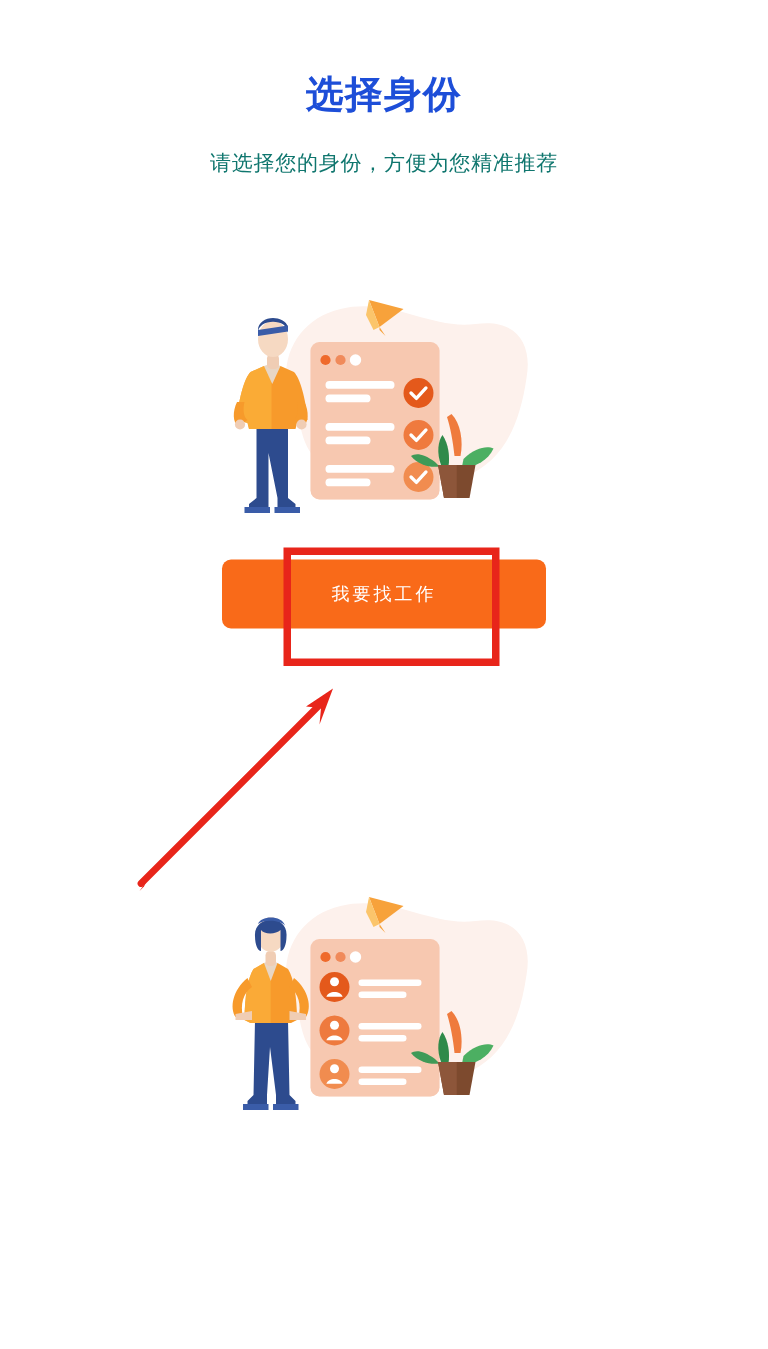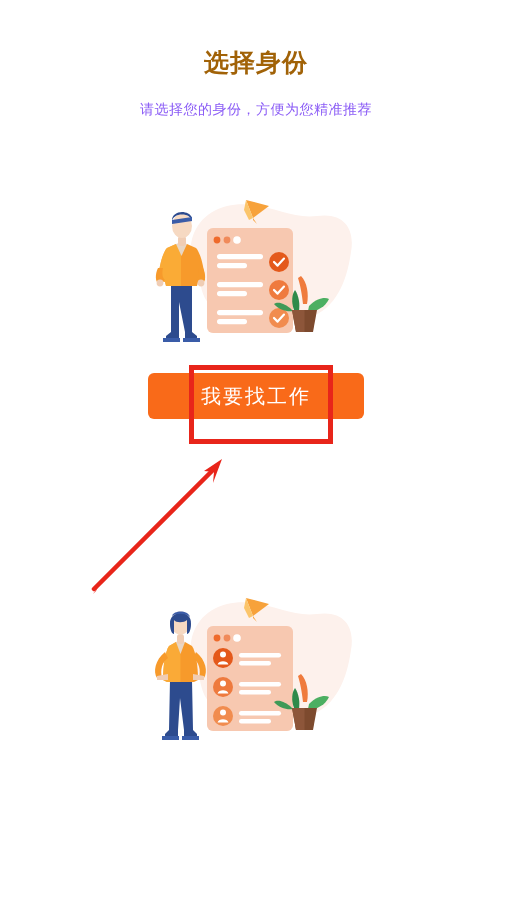--- a/index.html
+++ b/index.html
@@ -22,29 +22,29 @@
     top: 0;
     left: 0;
     width: 512px;
     text-align: center;
   }
   .page-title {
     margin: 0;
     padding-top: 48px;
     font-size: 25px;
     font-weight: bold;
-    color: #a16207;
+    color: #1d4ed8;
     letter-spacing: 1px;
     line-height: 1.2;
   }
   .page-subtitle {
     margin: 0;
     padding-top: 22px;
     font-size: 14px;
-    color: #8b5cf6;
+    color: #0f766e;
     letter-spacing: 0.5px;
     line-height: 1.3;
   }
 
   
   .option {
     position: absolute;
     left: 0;
     width: 512px;
   }
@@ -67,21 +67,21 @@
   .cta-button {
     display: block;
     margin: 18px auto 0 auto;
     width: 216px;
     height: 46px;
     line-height: 46px;
     border: none;
     border-radius: 6px;
     background: #f96a19;
     color: #ffffff;
-    font-size: 20px;
+    font-size: 12px;
     font-family: "DejaVu Sans", "Liberation Sans", sans-serif;
     letter-spacing: 2px;
     text-align: center;
     cursor: pointer;
     padding: 0;
   }
   .option-2 .cta-button { margin-top: 19px; }
 
   
   .annotation-layer {

